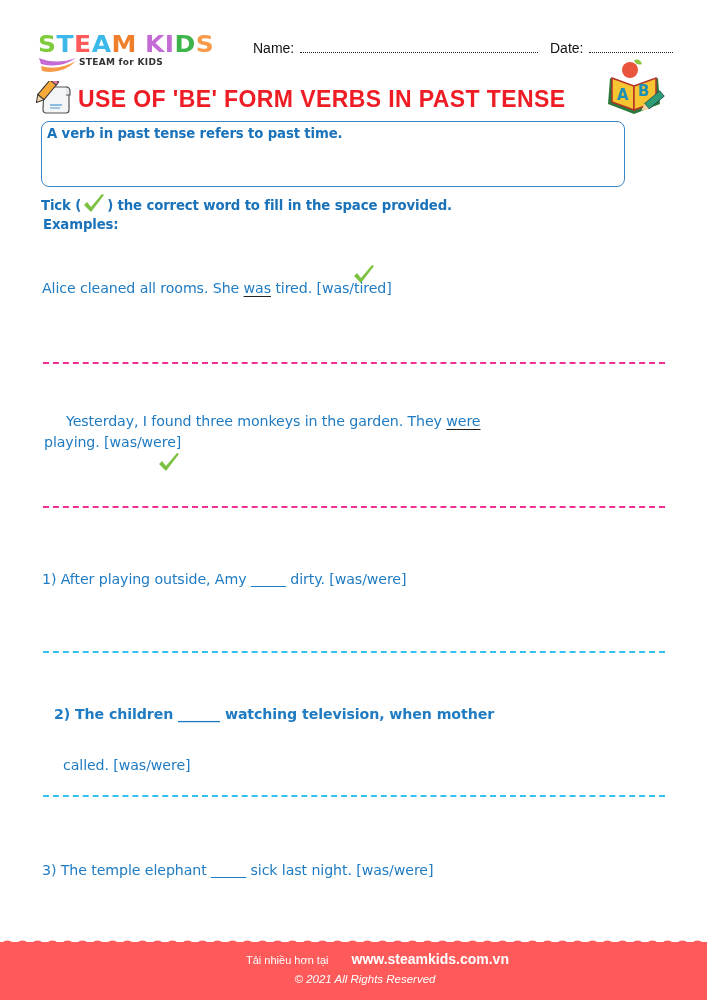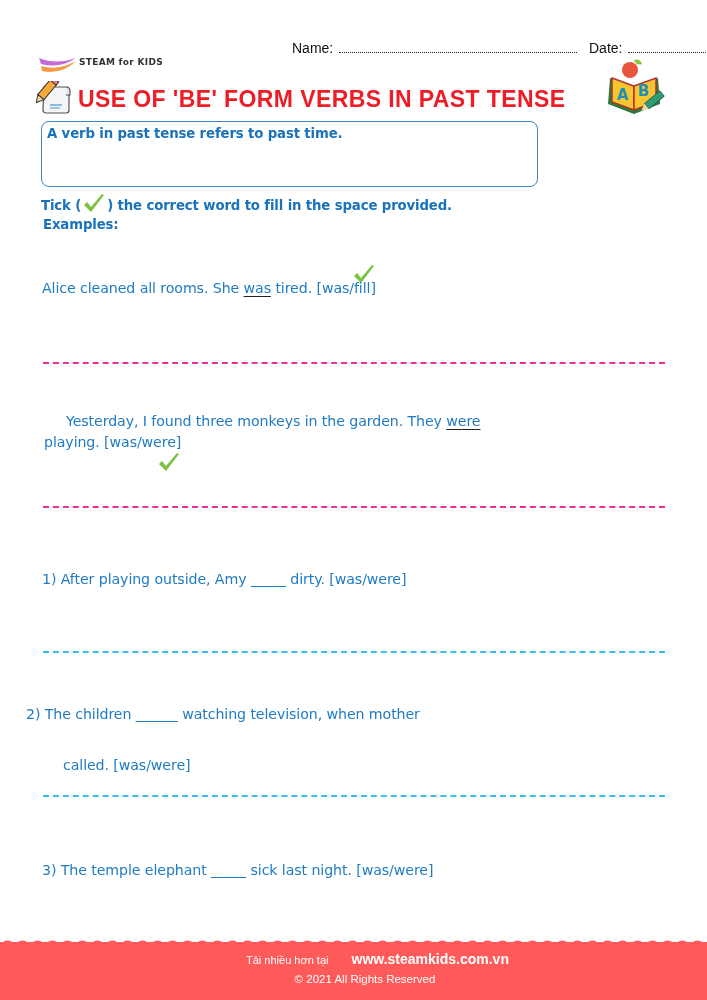--- a/index.html
+++ b/index.html
@@ -9,53 +9,56 @@
     .abs { position: absolute; }
 
     
     .logo { left: 38px; top: 31px; width: 200px; height: 40px; }
     .logo-word { position: absolute; left: 0; top: 0; font-family: "DejaVu Sans", sans-serif; font-weight: 900; font-size: 25px; letter-spacing: 0.5px; line-height: 26px; white-space: nowrap; }
     .logo-word span { display: inline-block; transform: scaleY(0.95); }
     .logo-sub { position: absolute; left: 41px; top: 26px; font-family: "DejaVu Sans", sans-serif; font-weight: bold; font-size: 9px; color: #333; letter-spacing: 0.3px; white-space: nowrap; }
     .logo-swoosh { position: absolute; left: 0; top: 24px; }
 
     
-    .header-field { font-family: "Liberation Sans", sans-serif; font-size: 14px; color: #111; top: 40px; white-space: nowrap; margin-left: 39px; }
+    .header-field { font-family: "Liberation Sans", sans-serif; font-size: 14px; color: #111; top: 40px; white-space: nowrap; }
     .dotline { display: inline-block; border-bottom: 1px dotted #222; height: 12px; vertical-align: baseline; margin-left: 6px; }
 
     
     .title { left: 78px; top: 86px; font-family: "Liberation Sans", sans-serif; font-weight: bold; font-size: 23px; color: #ee1c24; letter-spacing: 0.4px; white-space: nowrap; }
 
     
-    .info-box { left: 41px; top: 121px; width: 497px; height: 66px; border: 1px solid #3b86c6; border-radius: 8px; padding: 2px 0 0 5px; }
+    .info-box { left: 41px; top: 121px; width: 584px; height: 66px; border: 1px solid #3b86c6; border-radius: 8px; padding: 2px 0 0 5px; }
     .info-line { font-family: "DejaVu Sans", sans-serif; font-weight: bold; font-size: 13.3px; color: #1a73ba; line-height: 20.5px; white-space: nowrap; letter-spacing: -0.15px; }
 
     .instr { font-family: "DejaVu Sans", sans-serif; font-weight: bold; font-size: 13.3px; color: #1a73ba; white-space: nowrap; letter-spacing: -0.15px; }
 
     .q { font-family: "DejaVu Sans", sans-serif; font-size: 14.2px; color: #1f7bc2; white-space: nowrap; letter-spacing: -0.1px; }
     .ul { text-decoration: underline; text-decoration-color: #222; text-underline-offset: 3px; }
 
     .dash { height: 0; border-top: 2px dashed; }
     .dash.pink { border-color: #ee2f93; }
     .dash.blue { border-color: #35c0f0; }
 
     .check { width: 24px; height: 22px; }
 
     
     .footer { left: 0; top: 942px; width: 707px; height: 58px; background: #ff5a5a; }
     .scallops { left: 0; top: 936px; width: 707px; height: 14px; }
     .footer-line1 { left: 0; width: 707px; top: 951px; text-align: center; color: #fff; font-family: "Liberation Sans", sans-serif; font-size: 11px; white-space: nowrap; }
     .footer-line1 .site { font-weight: bold; font-size: 14px; }
-    .footer-line2 { left: 0; width: 706px; top: 973px; text-align: center; color: #fff; font-family: "Liberation Sans", sans-serif; font-size: 11.5px; white-space: nowrap; }
+    .footer-line2 { left: 0; width: 706px; top: 973px; text-align: center; color: #fff; font-family: "Liberation Sans", sans-serif; font-style: italic; font-size: 11.5px; white-space: nowrap; }
     .footer-line1 span, .footer-line2 span { position: relative; left: 2px; margin-left: 20px; }
   </style>
 </head>
 <body>
 
 <div class="abs logo">
+  <div class="logo-word">
+    <span style="color:#7ecb3c">S</span><span style="color:#3cb9e8">T</span><span style="color:#ff5a5a">E</span><span style="color:#3cb9e8">A</span><span style="color:#f07f2c">M</span><span style="width:8px"></span><span style="color:#c46bd6">K</span><span style="color:#c46bd6">I</span><span style="color:#3cb44a">D</span><span style="color:#f79a4a">S</span>
+  </div>
   <svg class="logo-swoosh" width="42" height="18" viewBox="0 0 42 18">
     <path d="M1 3 Q18 10 38 3 Q22 14 3 9 Z" fill="#c46bd6"></path>
     <path d="M3 11 Q20 16 38 6 Q24 20 4 16 Z" fill="#f79a4a"></path>
   </svg>
   <div class="logo-sub">STEAM for KIDS</div>
 </div>
 
 <div class="abs header-field" style="left:253px;">
   <span>Name:</span><span class="dotline" style="width:238px"></span>
 </div>
@@ -98,37 +101,37 @@
   <span>Tick (</span><svg class="check" style="vertical-align:-5px; margin:0 1px;" viewBox="0 0 24 22">
       <path d="M2 12 L9 19 L22 2 L20 1 L9 14 L5 9 Z" fill="#7cc242"></path>
     </svg><span>) the correct word to fill in the space provided.</span>
 </div>
 <div class="abs instr" style="left:43px; top:217px;">Examples:</div>
 
 <svg class="abs check" style="left:352px; top:264px;" viewBox="0 0 24 22">
     <path d="M2 12 L9 19 L22 2 L20 1 L9 14 L5 9 Z" fill="#7cc242"></path>
   </svg>
 <div class="abs q" style="left:42px; top:280px;">
-  <span>Alice cleaned all rooms. She </span><span class="ul">was</span><span> tired. [was/fill]</span>
+  <span>Alice cleaned all rooms. She </span><span class="ul">was</span><span> tired. [was/tired]</span>
 </div>
 <div class="abs dash pink" style="left:43px; top:362px; width:622px;"></div>
 
 <div class="abs q" style="left:42px; top:413px;margin-left:24px;">
   <span>Yesterday, I found three monkeys in the garden. They </span><span class="ul">were </span>
 </div>
 <div class="abs q" style="left:44px; top:434px;">playing. [was/were]</div>
 <svg class="abs check" style="left:157px; top:452px;" viewBox="0 0 24 22">
     <path d="M2 12 L9 19 L22 2 L20 1 L9 14 L5 9 Z" fill="#7cc242"></path>
   </svg>
 <div class="abs dash pink" style="left:43px; top:506px; width:622px;"></div>
 
 <div class="abs q" style="left:42px; top:571px;">1)  After playing outside, Amy _____ dirty. [was/were]</div>
 <div class="abs dash blue" style="left:43px; top:651px; width:622px;"></div>
 
-<div class="abs q" style="left:26px; top:706px;">2)  The children ______ watching television, when mother</div>
+<div class="abs q" style="left:54px; top:706px;font-weight:bold;">2)  The children ______ watching television, when mother</div>
 <div class="abs q" style="left:63px; top:727px;margin-top:30px;">called. [was/were]</div>
 <div class="abs dash blue" style="left:43px; top:795px; width:622px;"></div>
 
 <div class="abs q" style="left:42px; top:862px;">3)  The temple elephant _____ sick last night. [was/were]</div>
 
 <svg class="abs scallops" viewBox="0 0 707 14" preserveAspectRatio="none">
   <defs>
     <pattern id="sc" x="0" y="0" width="15" height="14" patternUnits="userSpaceOnUse">
       <circle cx="7.5" cy="12" r="7.5" fill="#ff5a5a"></circle>
     </pattern>

